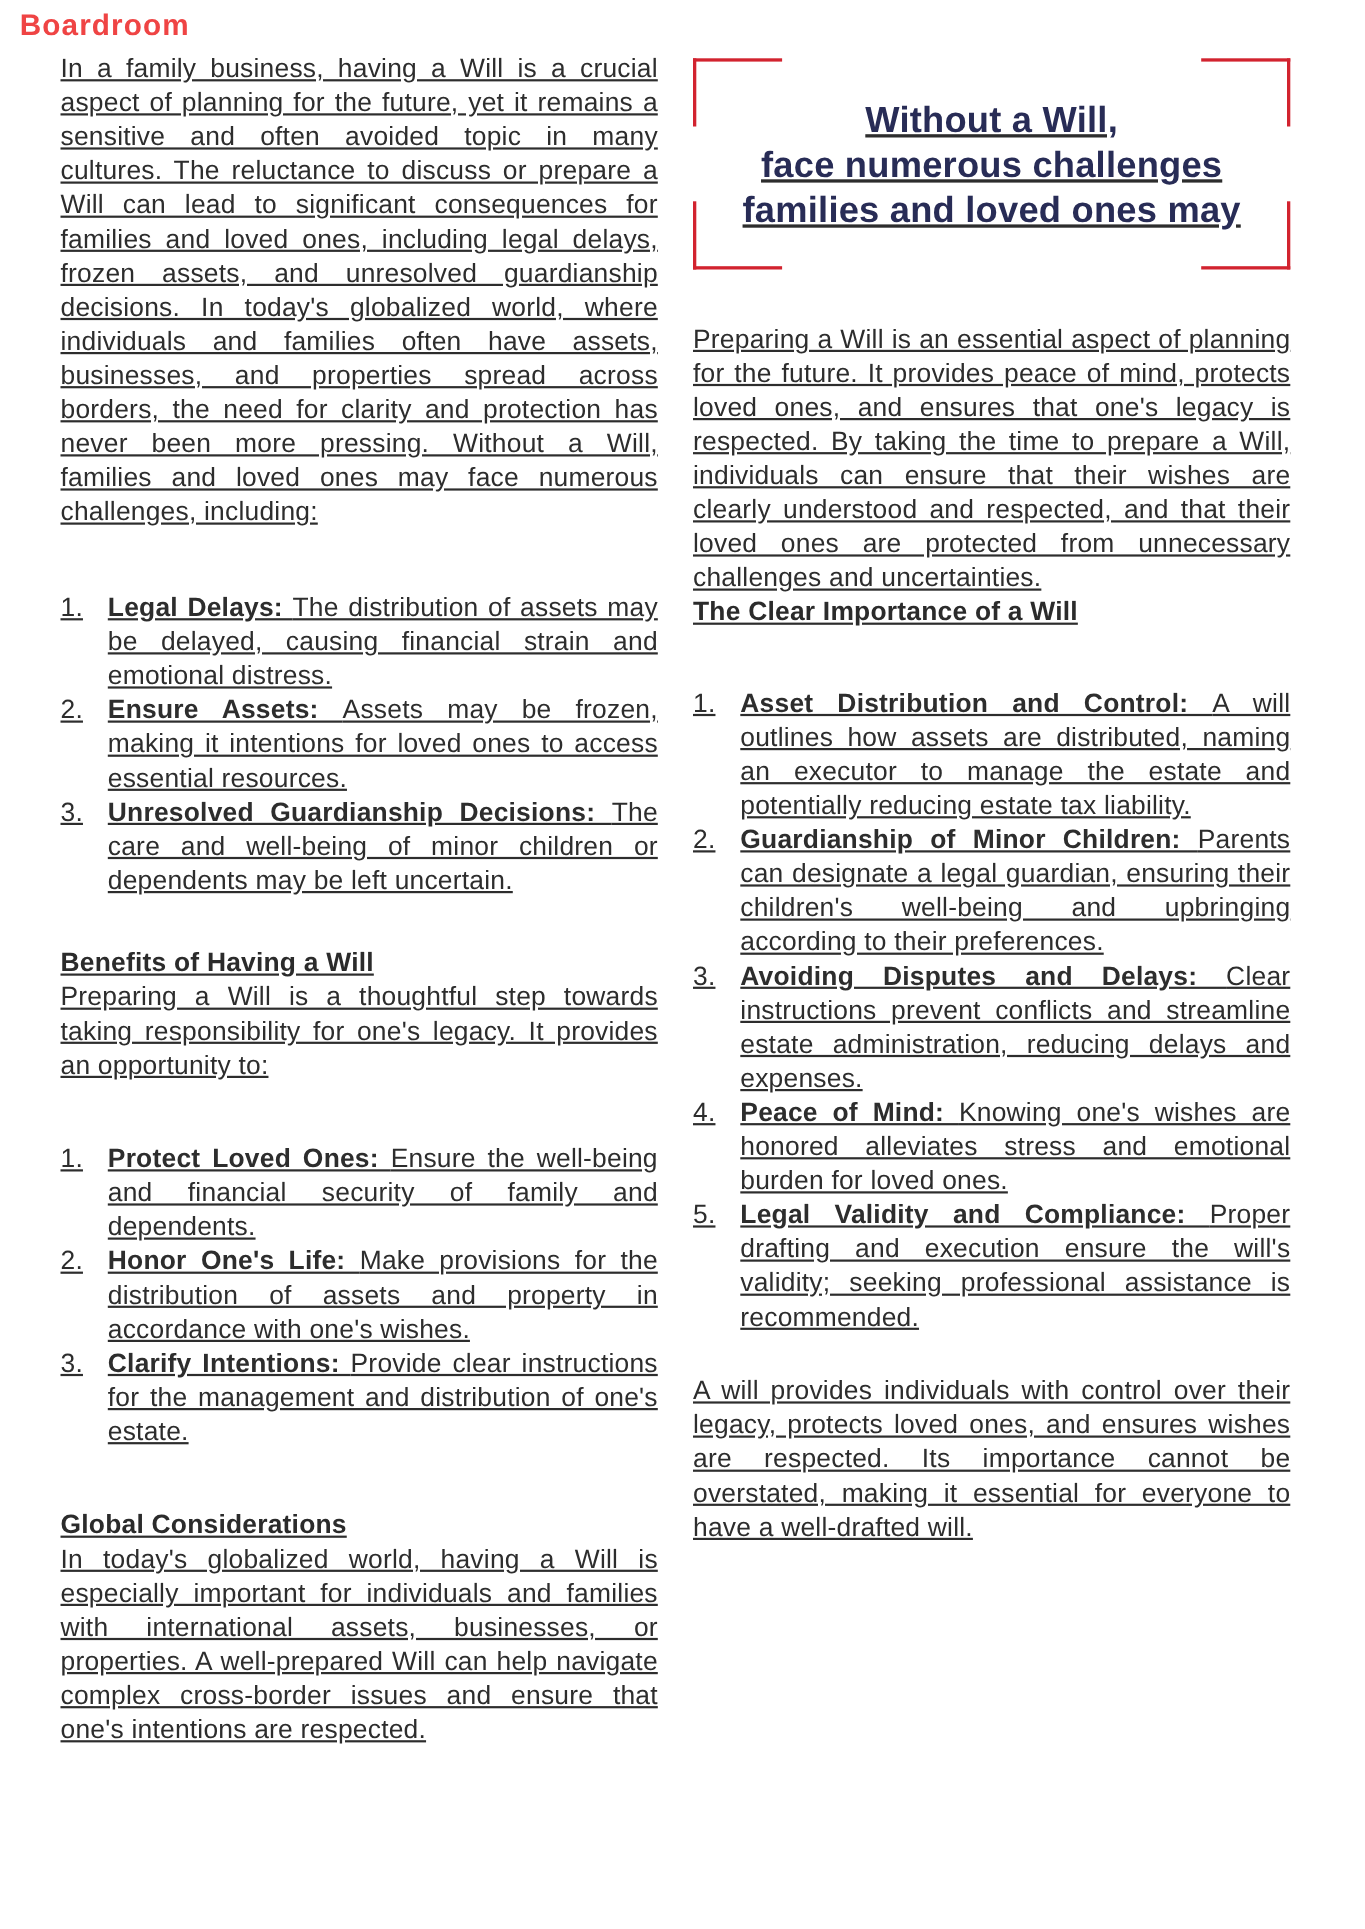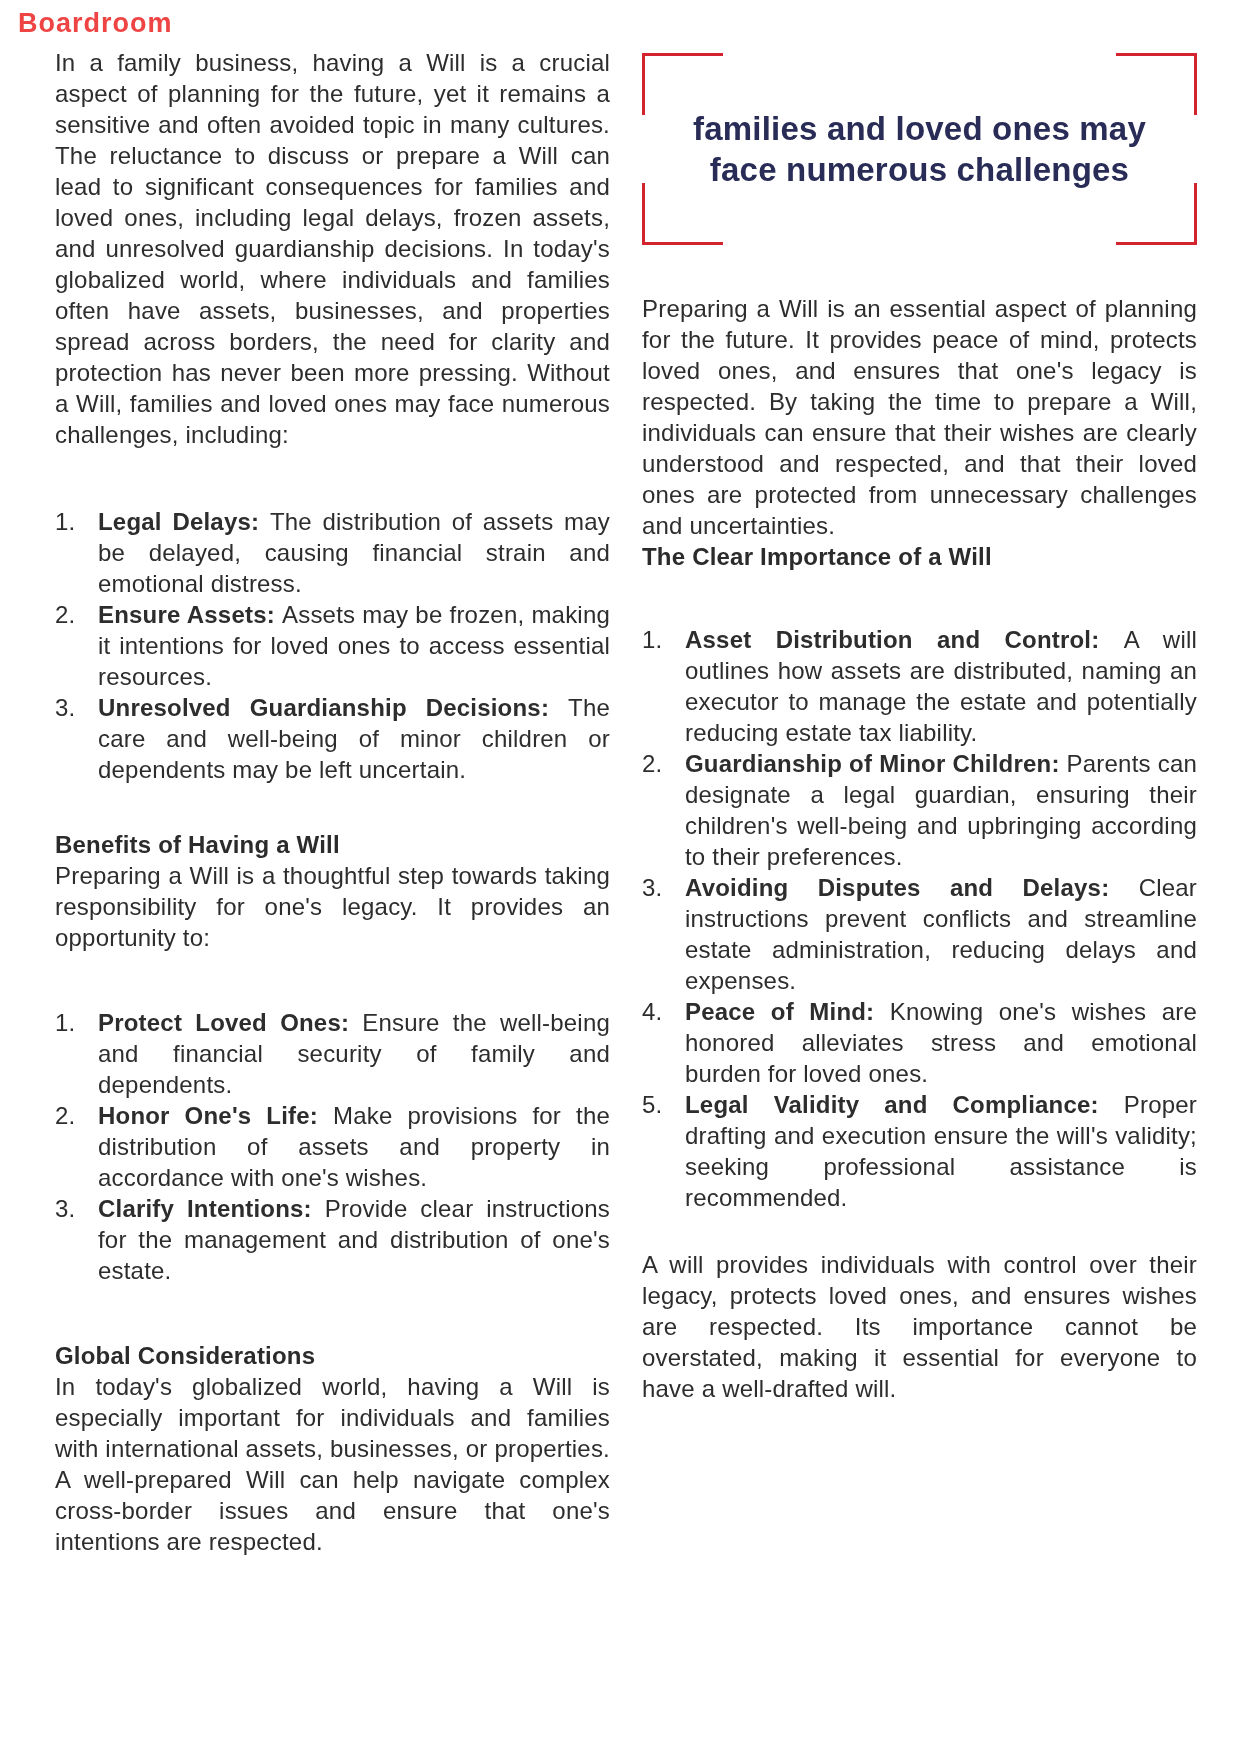--- a/index.html
+++ b/index.html
@@ -7,22 +7,22 @@
     position:relative; width:1241px; height:1754px; background:#ffffff;
     font-family:"Liberation Sans", "DejaVu Sans", sans-serif;
     color:#2d2d2d; overflow:hidden;
   }
   .brand-header {
     position:absolute; top:8px; left:0; width:100%;
     text-align:left; font-size:27px; font-weight:bold;
     color:#ef4444; letter-spacing:1px;padding-left:18px;
   }
   .content {
-    position:absolute; top:47px; left:55px; right:44px;
-    display:flex; gap:32px;
+    position:absolute; top:47px; left:55px; right:68px;
+    display:flex; gap:32px;text-decoration:underline;
   }
   .col { flex:1; min-width:0; font-size:24px; line-height:31px; text-align:justify; letter-spacing:0.2px; }
   .col p { margin:0; }
   .para { margin-bottom:56px !important; }
   .para-tight { margin-bottom:0 !important; }
   h3.heading { font-size:24px; line-height:31px; margin:0; font-weight:bold; color:#2b2b2b; text-align:left; }
   .num-list { list-style:none; margin:0; padding:0; }
   .num-list li { display:flex; align-items:flex-start; }
   .li-num { flex:0 0 43px; }
   .li-body { flex:1; min-width:0; text-align:justify; }
@@ -102,22 +102,23 @@
     </div>
 
     <div class="col">
 
       <div class="quote-frame">
         <span class="bk bk-tl"></span>
         <span class="bk bk-tr"></span>
         <span class="bk bk-bl"></span>
         <span class="bk bk-br"></span>
         <div class="quote-text">
+          <span>Without a Will,</span>
+          <span>face numerous challenges</span>
           <span>families and loved ones may</span>
-          <span>face numerous challenges</span>
         </div>
       </div>
 
       <p class="mb-44">Preparing a Will is an essential aspect of planning for the future. It provides peace of mind, protects loved ones, and ensures that one's legacy is respected. By taking the time to prepare a Will, individuals can ensure that their wishes are clearly understood and respected, and that their loved ones are protected from unnecessary challenges and uncertainties.</p>
 
       <h3 class="heading">The Clear Importance of a Will</h3>
 
       <ol class="num-list mb-36" style="margin-top:52px;">
         <li>
           <span class="li-num">1.</span>

